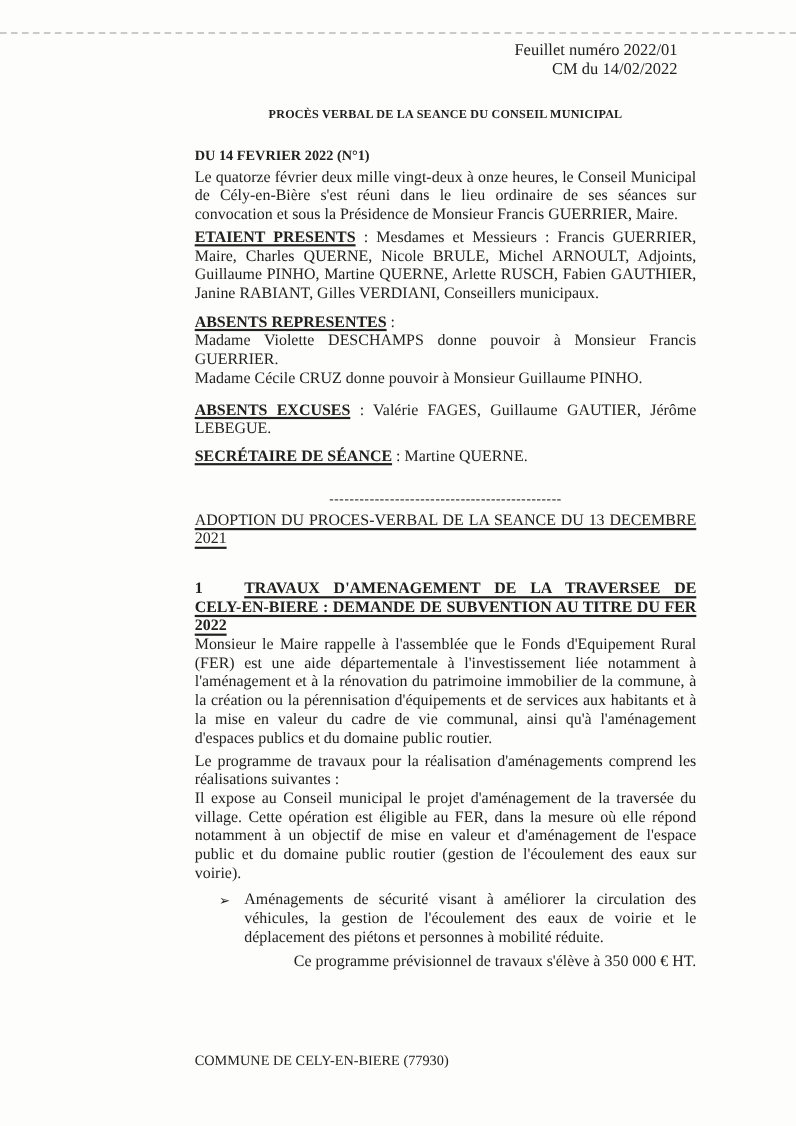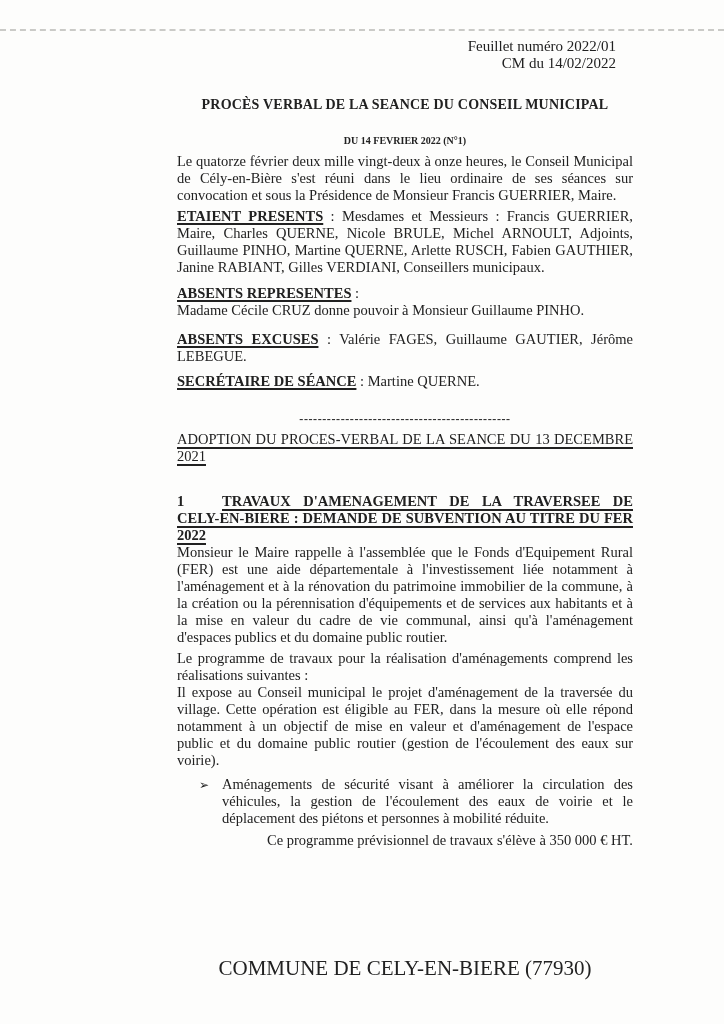--- a/index.html
+++ b/index.html
@@ -27,28 +27,28 @@
   .scan-header {
     margin-top: 38px;
     text-align: right;
     padding-right: 17px;
     font-size: 15px; line-height: 17px;
   }
   .doc-title {
     margin-top: 24px;
     text-align: center;
     font-weight: bold;
-    font-size: 14px;
+    font-size: 11px;
     letter-spacing: .2px;
   }
   .doc-subtitle {
     margin-top: 19px;
-    text-align: center;
+    text-align: left;
     font-weight: bold;
-    font-size: 10px;
+    font-size: 13px;
   }
   .para { text-align: justify; }
   .mt14 { margin-top: 4px; }
   .mt12 { margin-top: 12px; }
   .mt9  { margin-top: 9px; }
   .mt8  { margin-top: 8px; }
   .mt0  { margin-top: 0; }
   .label {
     font-weight: bold;
     text-decoration: underline;
@@ -92,22 +92,22 @@
     padding-left: 45px;
     text-align: justify;
   }
   .bullet-marker {
     position: absolute; left: 22px; top: 1px;
     font-size: 12px;
   }
   .budget-line { margin-top: 5px; text-align: right; }
   .footer {
     position: absolute; left: 177px; top: 956px; width: 456px;
-    text-align: center;
-    font-size: 21px;
+    text-align: left;
+    font-size: 13px;
   }
 </style>
 </head>
 <body>
 
 <div class="page">
 
   <div class="scan-line"></div>
 
   <div class="content">
@@ -120,20 +120,21 @@
     <div class="doc-title">PROCÈS VERBAL DE LA SEANCE DU CONSEIL MUNICIPAL</div>
 
     <div class="doc-subtitle">DU 14 FEVRIER 2022 (N°1)</div>
 
     <p class="para mt14">Le quatorze février deux mille vingt-deux à onze heures, le Conseil Municipal de Cély-en-Bière s'est réuni dans le lieu ordinaire de ses séances sur convocation et sous la Présidence de Monsieur Francis GUERRIER, Maire.</p>
 
     <p class="para mt14"><span class="label">ETAIENT PRESENTS</span><span> : Mesdames et Messieurs : Francis GUERRIER, Maire, Charles QUERNE, Nicole BRULE, Michel ARNOULT, Adjoints, Guillaume PINHO, Martine QUERNE, Arlette RUSCH, Fabien GAUTHIER, Janine RABIANT, Gilles VERDIANI, Conseillers municipaux.</span></p>
 
     <div class="mt9">
       <div><span class="label">ABSENTS REPRESENTES</span><span> :</span></div>
+      <div class="para">Madame Violette DESCHAMPS donne pouvoir à Monsieur Francis GUERRIER.</div>
       <div class="para">Madame Cécile CRUZ donne pouvoir à Monsieur Guillaume PINHO.</div>
     </div>
 
     <p class="para mt12"><span class="label">ABSENTS EXCUSES</span><span> : Valérie FAGES, Guillaume GAUTIER, Jérôme LEBEGUE.</span></p>
 
     <p class="para mt8"><span class="label">SECRÉTAIRE DE SÉANCE</span><span> : Martine QUERNE.</span></p>
 
     <div class="separator">----------------------------------------------</div>
 
     <div>

